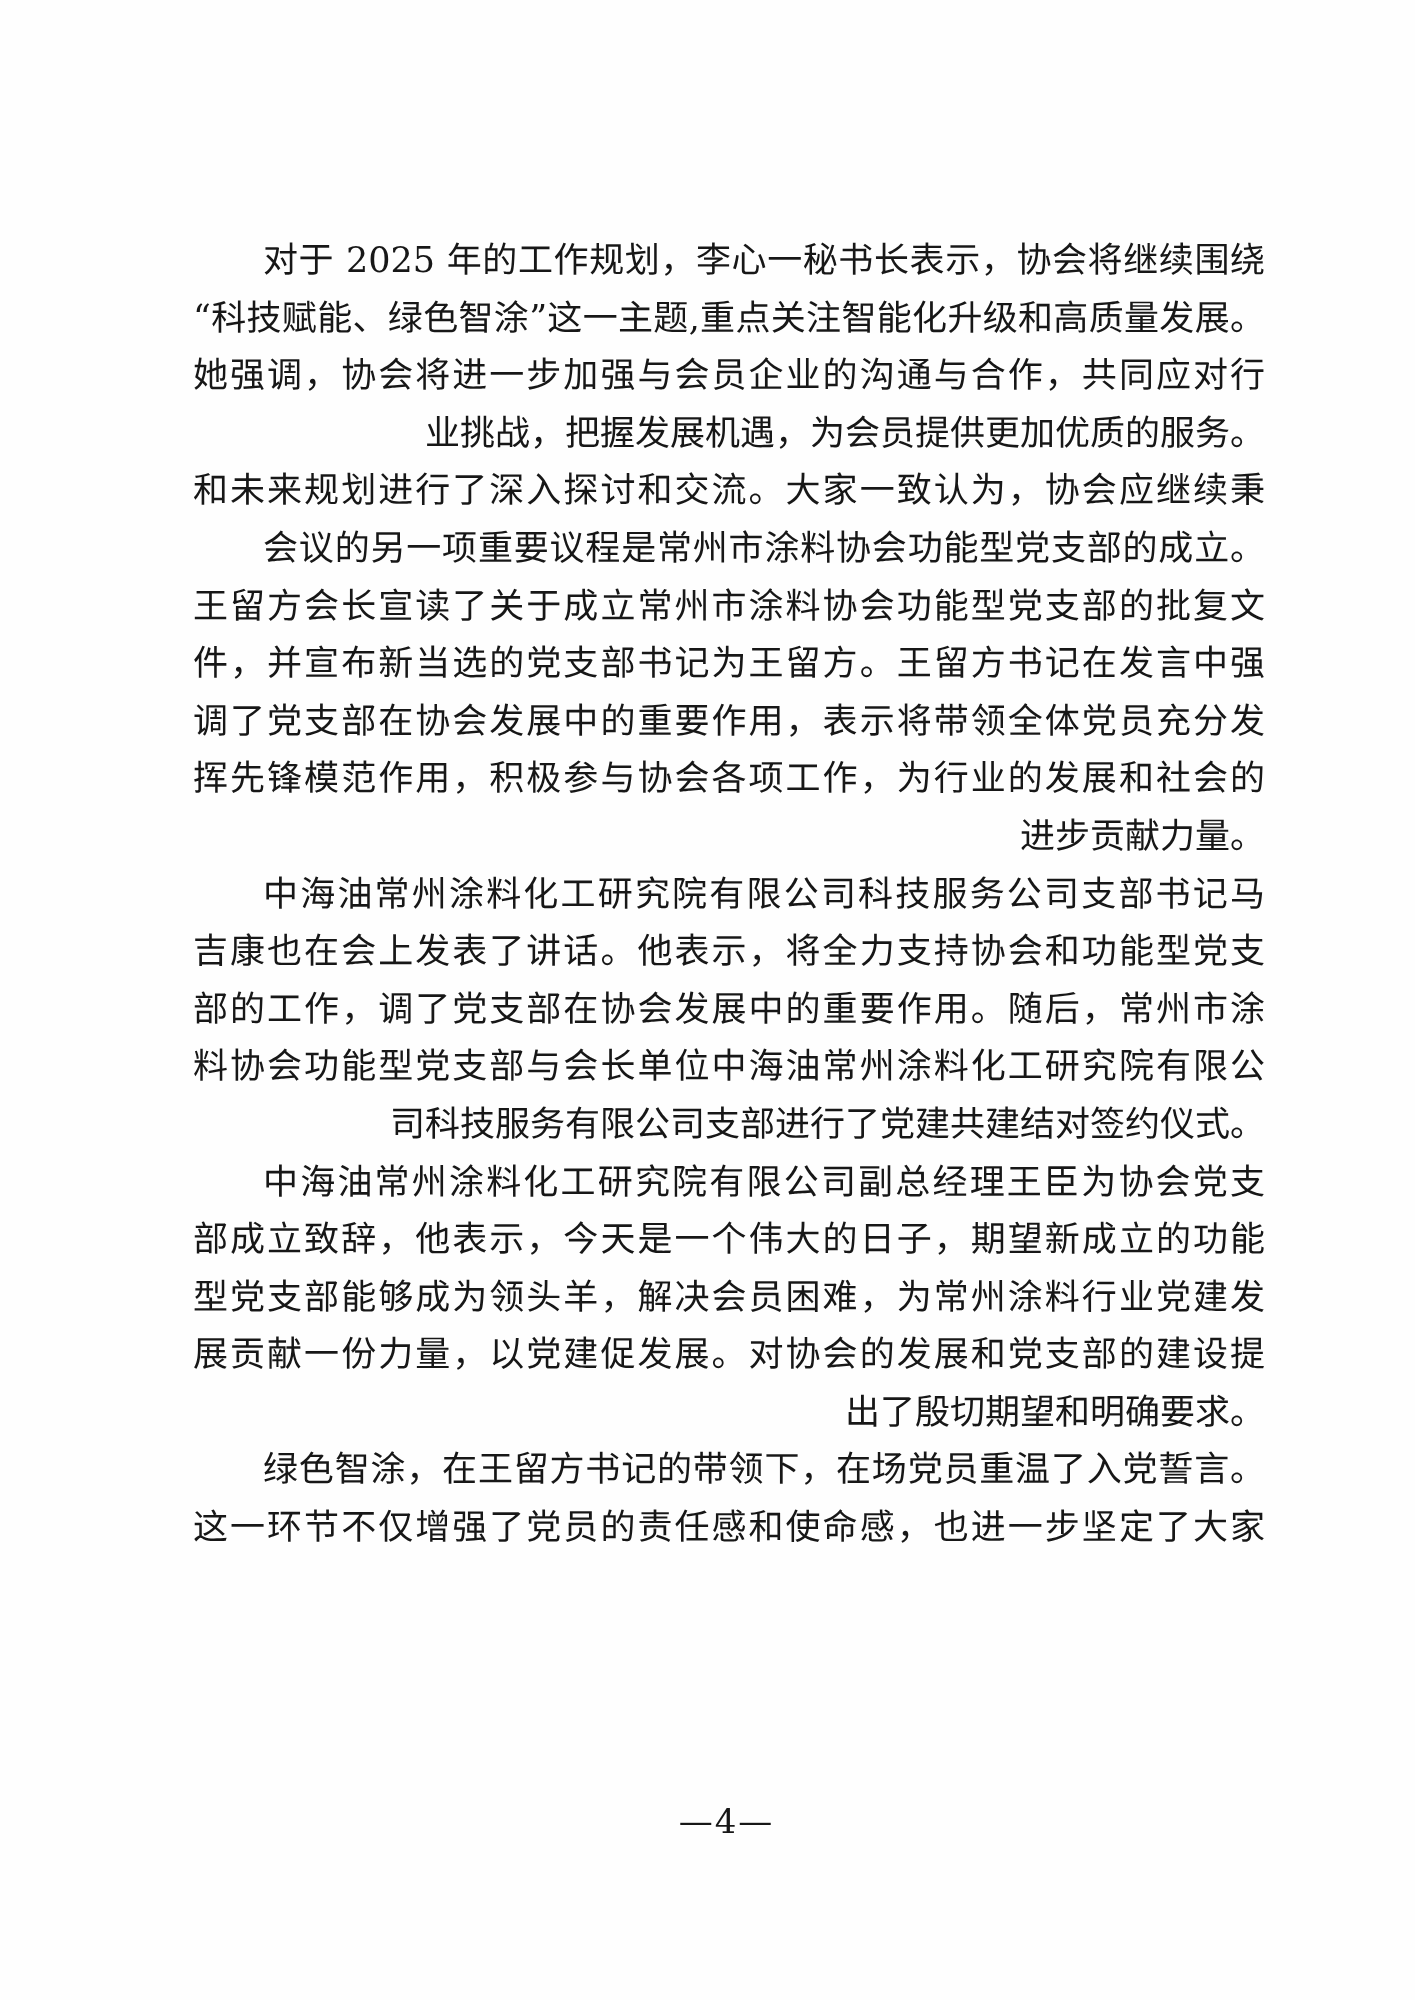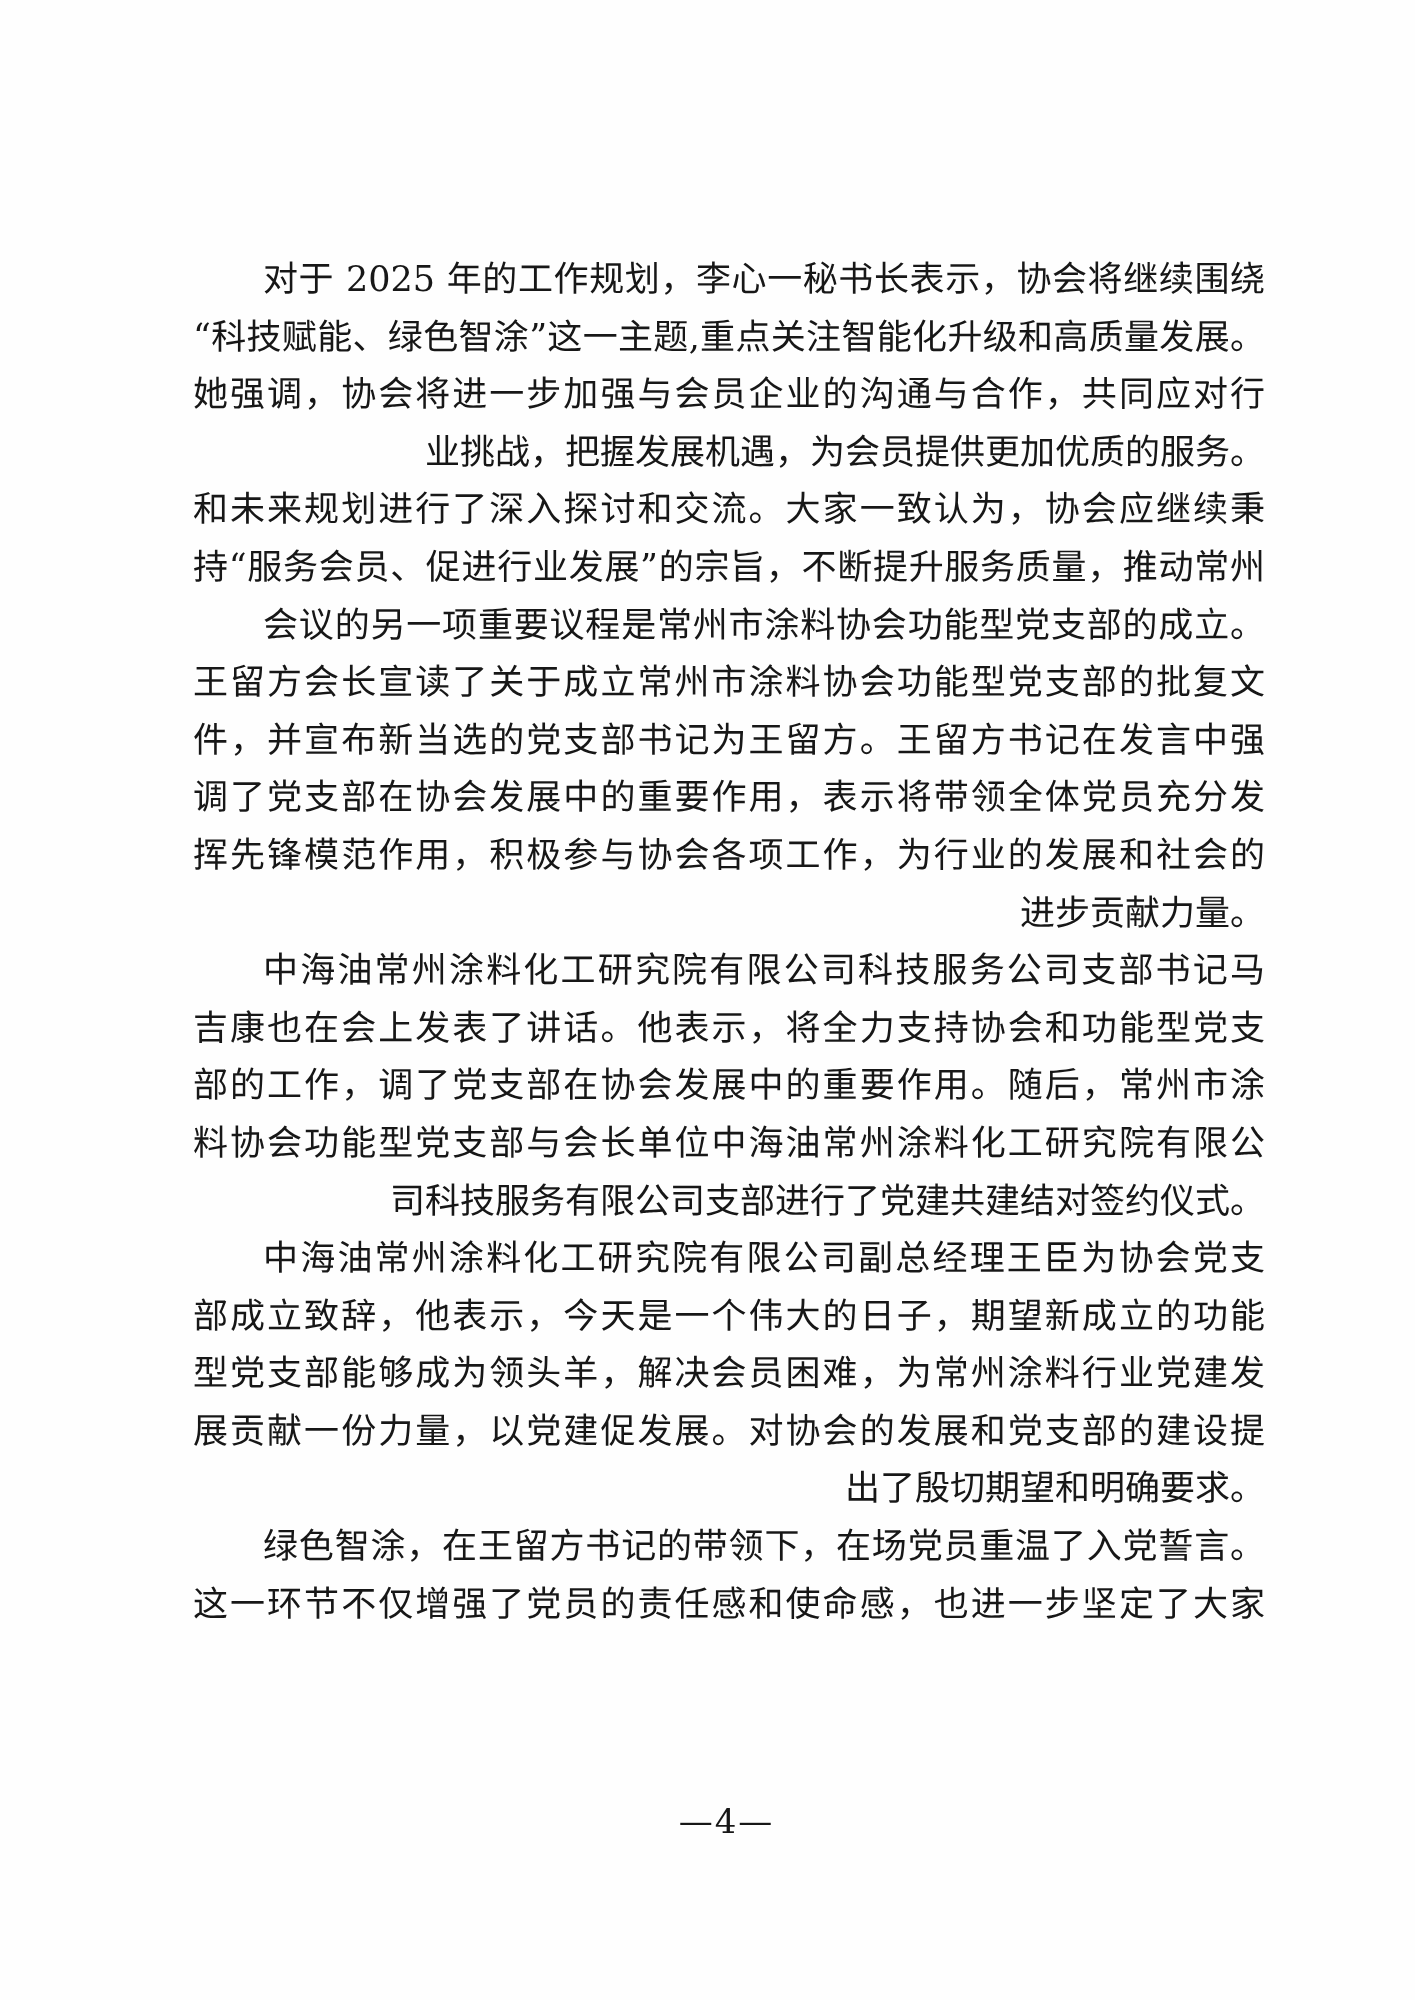--- a/index.html
+++ b/index.html
@@ -12,21 +12,21 @@
     width: 1415px;
     height: 2000px;
     background: #fefefe;
     overflow: hidden;
     font-family: "DejaVu Serif", "Liberation Serif", serif;
     color: #171717;
   }
   .doc-body {
     position: absolute;
     left: 193px;
-    top: 251px;
+    top: 232px;
     width: 1072px;
   }
   .paragraph {
     margin: 0;
     padding: 0;
   }
   .line {
     height: 57.6px;
     line-height: 57.6px;
     font-size: 35px;
@@ -62,21 +62,20 @@
 <div class="page" style="background: rgb(254, 254, 254); color: rgb(23, 23, 23);">
   <div class="doc-body">
       <div class="paragraph">
         <div class="line fill indent">对于 2025 年的工作规划，李心一秘书长表示，协会将继续围绕</div>
         <div class="line fill">“科技赋能、绿色智涂”这一主题,重点关注智能化升级和高质量发展。</div>
         <div class="line fill">她强调，协会将进一步加强与会员企业的沟通与合作，共同应对行</div>
         <div class="line">业挑战，把握发展机遇，为会员提供更加优质的服务。</div>
       </div>
       <div class="paragraph">
         <div class="line fill">和未来规划进行了深入探讨和交流。大家一致认为，协会应继续秉</div>
-        <div class="line fill">持“服务会员、促进行业发展”的宗旨，不断提升服务质量，推动常州</div>
       </div>
       <div class="paragraph">
         <div class="line fill indent">会议的另一项重要议程是常州市涂料协会功能型党支部的成立。</div>
         <div class="line fill">王留方会长宣读了关于成立常州市涂料协会功能型党支部的批复文</div>
         <div class="line fill">件，并宣布新当选的党支部书记为王留方。王留方书记在发言中强</div>
         <div class="line fill">调了党支部在协会发展中的重要作用，表示将带领全体党员充分发</div>
         <div class="line fill">挥先锋模范作用，积极参与协会各项工作，为行业的发展和社会的</div>
         <div class="line">进步贡献力量。</div>
       </div>
       <div class="paragraph">

